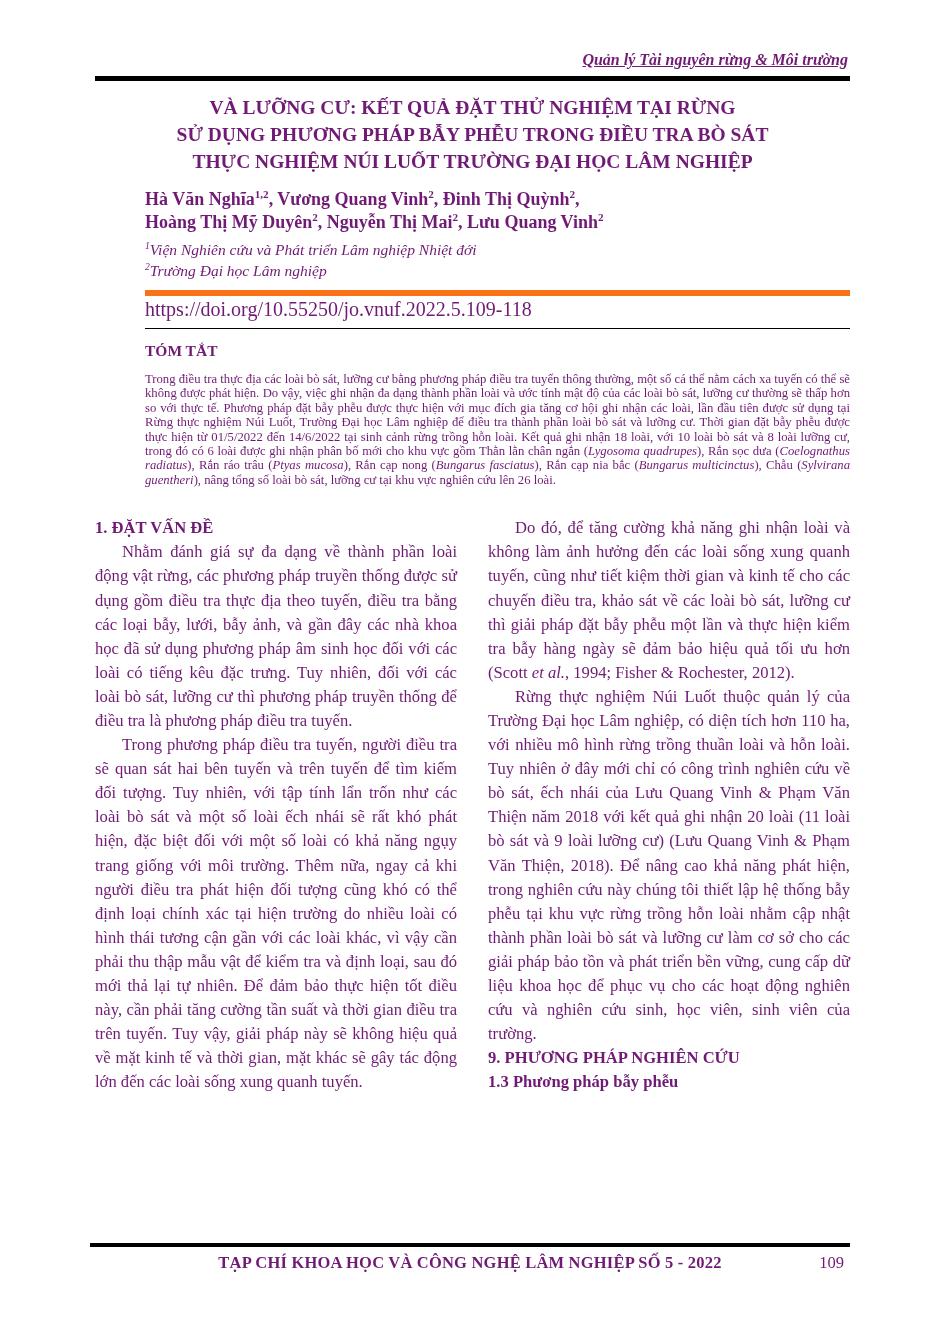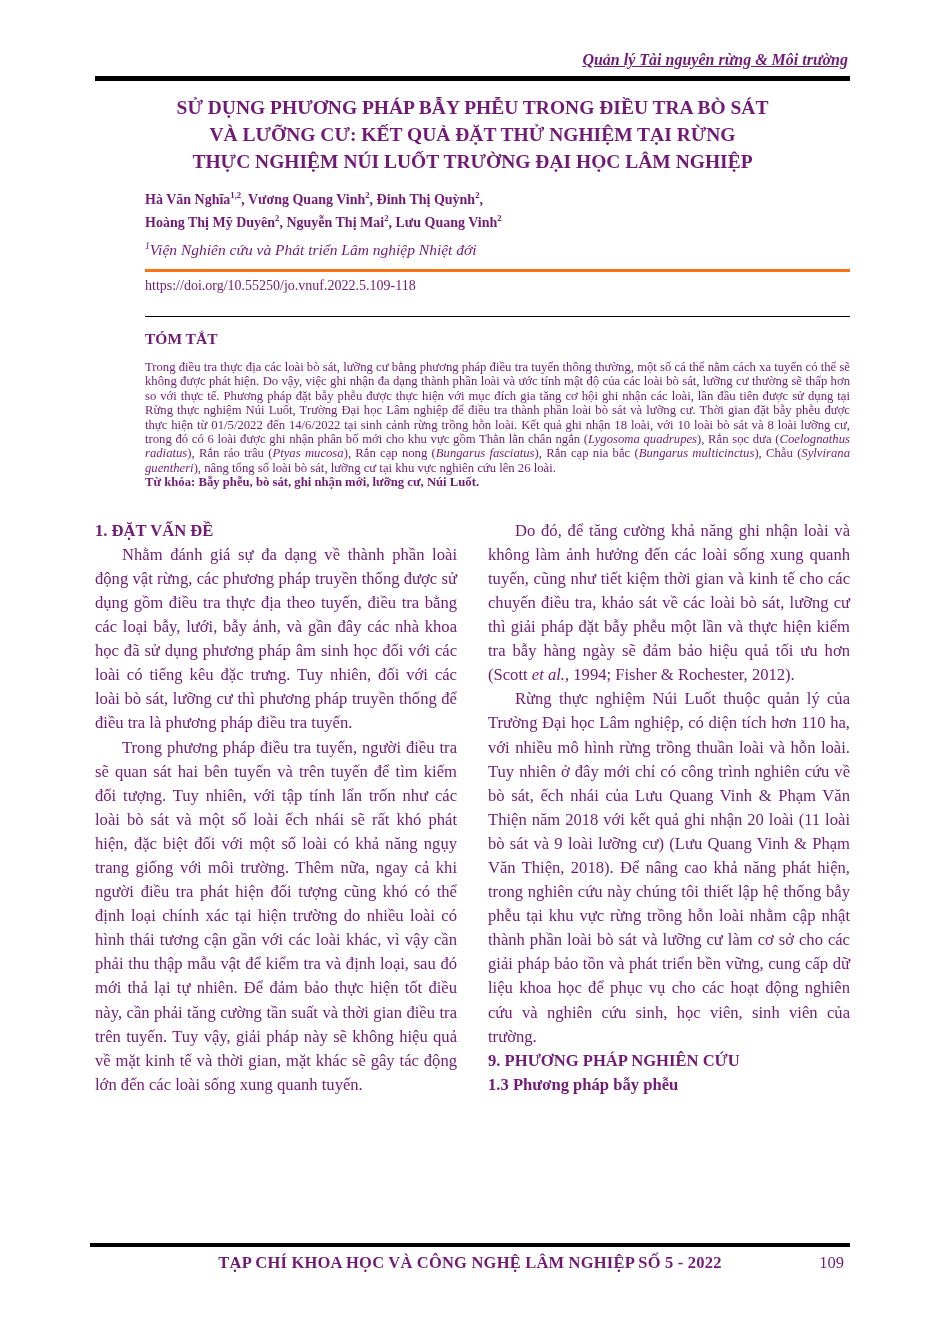--- a/index.html
+++ b/index.html
@@ -36,36 +36,36 @@
     margin-top: 13px;
     text-align: center;
     font-weight: bold;
     font-size: 19.5px;
     line-height: 27px;
   }
 
   .authors {
     margin: 13px 0 0 50px;
     font-weight: bold;
-    font-size: 14px;
+    font-size: 18px;
     line-height: 23px;
   }
   .affiliations {
     margin: 5px 0 0 50px;
     font-style: italic;
     font-size: 15.5px;
     line-height: 21px;
   }
 
   .doi-block {
     margin: 9px 0 0 50px;
-    border-top: 3px solid #f97316;
+    border-top: 6px solid #f97316;
     border-bottom: 1px solid #000;
-    padding: 5px 0 22px 0;
-    font-size: 14px;
+    padding: 5px 0 10px 0;
+    font-size: 20px;
     line-height: 17px;
   }
 
   .abstract-heading {
     margin: 12px 0 0 50px;
     font-weight: bold;
     font-size: 15.5px;
     line-height: 19px;
   }
   .abstract-text {
@@ -115,41 +115,41 @@
 </style>
 </head>
 <body>
 
 <div class="page">
 
   <div class="running-head">Quản lý Tài nguyên rừng &amp; Môi trường</div>
   <hr class="head-rule">
 
   <div class="article-title">
+    <div>VÀ LƯỠNG CƯ: KẾT QUẢ ĐẶT THỬ NGHIỆM TẠI RỪNG</div>
     <div>SỬ DỤNG PHƯƠNG PHÁP BẪY PHỄU TRONG ĐIỀU TRA BÒ SÁT</div>
-    <div>VÀ LƯỠNG CƯ: KẾT QUẢ ĐẶT THỬ NGHIỆM TẠI RỪNG</div>
     <div>THỰC NGHIỆM NÚI LUỐT TRƯỜNG ĐẠI HỌC LÂM NGHIỆP</div>
   </div>
 
   <div class="authors">
     <div><span>Hà Văn Nghĩa</span><sup>1,2</sup><span>, Vương Quang Vinh</span><sup>2</sup><span>, Đinh Thị Quỳnh</span><sup>2</sup><span>,</span></div>
     <div><span>Hoàng Thị Mỹ Duyên</span><sup>2</sup><span>, Nguyễn Thị Mai</span><sup>2</sup><span>, Lưu Quang Vinh</span><sup>2</sup></div>
   </div>
 
   <div class="affiliations">
     <div><sup style="font-style: italic;">1</sup><span style=" text-align: right;">Viện Nghiên cứu và Phát triển Lâm nghiệp Nhiệt đới</span></div>
+    <div><sup style="font-style: italic;">2</sup><span style="font-style: italic;">Trường Đại học Lâm nghiệp</span></div>
   </div>
 
   <div class="doi-block">
     <span>https://doi.org/10.55250/jo.vnuf.2022.5.109-118</span>
   </div>
 
   <div class="abstract-heading">TÓM TẮT</div>
   <div class="abstract-text"><span>Trong điều tra thực địa các loài bò sát, lưỡng cư bằng phương pháp điều tra tuyến thông thường, một số cá thể nằm cách xa tuyến có thể sẽ không được phát hiện. Do vậy, việc ghi nhận đa dạng thành phần loài và ước tính mật độ của các loài bò sát, lưỡng cư thường sẽ thấp hơn so với thực tế. Phương pháp đặt bẫy phễu được thực hiện với mục đích gia tăng cơ hội ghi nhận các loài, lần đầu tiên được sử dụng tại Rừng thực nghiệm Núi Luốt, Trường Đại học Lâm nghiệp để điều tra thành phần loài bò sát và lưỡng cư. Thời gian đặt bẫy phễu được thực hiện từ 01/5/2022 đến 14/6/2022 tại sinh cảnh rừng trồng hỗn loài. Kết quả ghi nhận 18 loài, với 10 loài bò sát và 8 loài lưỡng cư, trong đó có 6 loài được ghi nhận phân bố mới cho khu vực gồm Thằn lằn chân ngắn (</span><span style="font-style: italic;">Lygosoma quadrupes</span><span>), Rắn sọc dưa (</span><span style="font-style: italic;">Coelognathus radiatus</span><span>), Rắn ráo trâu (</span><span style="font-style: italic;">Ptyas mucosa</span><span>), Rắn cạp nong (</span><span style="font-style: italic;">Bungarus fasciatus</span><span>), Rắn cạp nia bắc (</span><span style="font-style: italic;">Bungarus multicinctus</span><span>), Chẫu (</span><span style="font-style: italic;">Sylvirana guentheri</span><span>), nâng tổng số loài bò sát, lưỡng cư tại khu vực nghiên cứu lên 26 loài.</span></div>
-  <div class="keywords">Từ khóa: Bẫy phễu, bò sát, ghi nhận mới, lưỡng cư, Núi Luốt.</div>
 
   <div class="columns">
     <div class="col">
       <div class="sec-heading">1. ĐẶT VẤN ĐỀ</div>
       <p>Nhằm đánh giá sự đa dạng về thành phần loài động vật rừng, các phương pháp truyền thống được sử dụng gồm điều tra thực địa theo tuyến, điều tra bằng các loại bẫy, lưới, bẫy ảnh, và gần đây các nhà khoa học đã sử dụng phương pháp âm sinh học đối với các loài có tiếng kêu đặc trưng. Tuy nhiên, đối với các loài bò sát, lưỡng cư thì phương pháp truyền thống để điều tra là phương pháp điều tra tuyến.</p>
       <p>Trong phương pháp điều tra tuyến, người điều tra sẽ quan sát hai bên tuyến và trên tuyến để tìm kiếm đối tượng. Tuy nhiên, với tập tính lẩn trốn như các loài bò sát và một số loài ếch nhái sẽ rất khó phát hiện, đặc biệt đối với một số loài có khả năng ngụy trang giống với môi trường. Thêm nữa, ngay cả khi người điều tra phát hiện đối tượng cũng khó có thể định loại chính xác tại hiện trường do nhiều loài có hình thái tương cận gần với các loài khác, vì vậy cần phải thu thập mẫu vật để kiểm tra và định loại, sau đó mới thả lại tự nhiên. Để đảm bảo thực hiện tốt điều này, cần phải tăng cường tần suất và thời gian điều tra trên tuyến. Tuy vậy, giải pháp này sẽ không hiệu quả về mặt kinh tế và thời gian, mặt khác sẽ gây tác động lớn đến các loài sống xung quanh tuyến.</p>
     </div>
     <div class="col">
       <p><span>Do đó, để tăng cường khả năng ghi nhận loài và không làm ảnh hưởng đến các loài sống xung quanh tuyến, cũng như tiết kiệm thời gian và kinh tế cho các chuyến điều tra, khảo sát về các loài bò sát, lưỡng cư thì giải pháp đặt bẫy phễu một lần và thực hiện kiểm tra bẫy hàng ngày sẽ đảm bảo hiệu quả tối ưu hơn (Scott </span><span style="font-style: italic;">et al.</span><span>, 1994; Fisher &amp; Rochester, 2012).</span></p>
       <p>Rừng thực nghiệm Núi Luốt thuộc quản lý của Trường Đại học Lâm nghiệp, có diện tích hơn 110 ha, với nhiều mô hình rừng trồng thuần loài và hỗn loài. Tuy nhiên ở đây mới chỉ có công trình nghiên cứu về bò sát, ếch nhái của Lưu Quang Vinh &amp; Phạm Văn Thiện năm 2018 với kết quả ghi nhận 20 loài (11 loài bò sát và 9 loài lưỡng cư) (Lưu Quang Vinh &amp; Phạm Văn Thiện, 2018). Để nâng cao khả năng phát hiện, trong nghiên cứu này chúng tôi thiết lập hệ thống bẫy phễu tại khu vực rừng trồng hỗn loài nhằm cập nhật thành phần loài bò sát và lưỡng cư làm cơ sở cho các giải pháp bảo tồn và phát triển bền vững, cung cấp dữ liệu khoa học để phục vụ cho các hoạt động nghiên cứu và nghiên cứu sinh, học viên, sinh viên của trường.</p>

